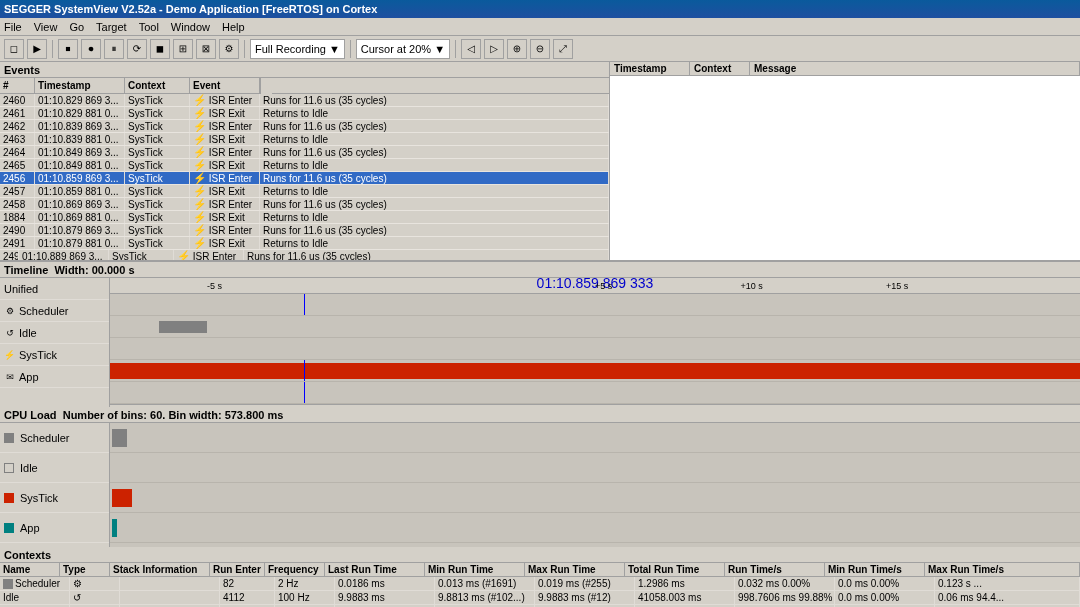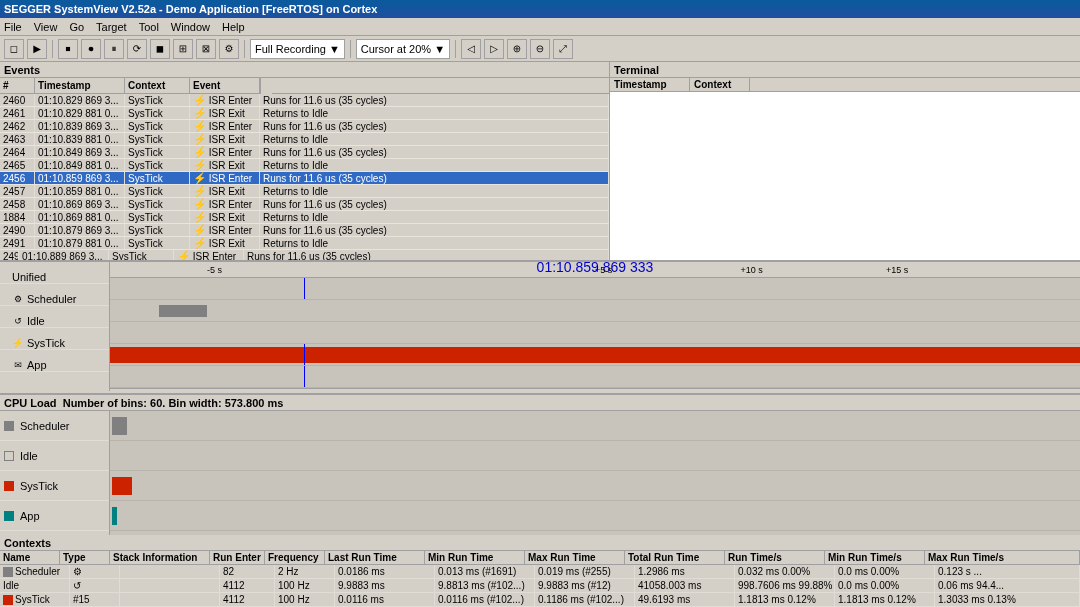--- a/index.html
+++ b/index.html
@@ -185,22 +185,22 @@
       height: calc(145px - 16px);
     }
     #timeline-labels {
       width: 110px;
       background: #d4d0c8;
       border-right: 1px solid #a0a0a0;
     }
     .timeline-label-row {
       height: 22px;
       display: flex;
-      align-items: flex-end;
-      padding: 0 12px;
+      align-items: center;
+      padding: 0 4px;
       border-bottom: 1px solid #e0dcd6;
       font-size: 10px;
       gap: 3px;
     }
     .tl-icon {
       width: 12px;
       height: 12px;
       display: flex;
       align-items: center;
       justify-content: center;
@@ -537,32 +537,34 @@
     <div class="td" style="width:70px">
       <span style="color:#cc0000; margin-right:2px;">⚡</span>ISR Enter
     </div>
     <div class="td" style="flex:1">Runs for 11.6 us (35 cycles)</div>
   </div>
           </div>
       </div>
     </div>
 
     <div id="terminal-panel">
-      <div class="terminal-header">
-        <span>Terminal</span>
-      </div>
       <div style="display:flex; background:#d4d0c8; border-bottom:1px solid #a0a0a0; height:14px;">
         <div class="terminal-th" style="width:80px; font-size:10px; display:flex; align-items:center;">Timestamp</div>
         <div class="terminal-th" style="width:60px; font-size:10px; display:flex; align-items:center;">Context</div>
+        <div class="terminal-th" style="flex:1; font-size:10px; display:flex; align-items:center;">Message</div>
       </div>
       <div style="flex:1; background:white;"></div>
     </div>
   </div>
 
   <div id="timeline-section">
+    <div id="timeline-header">
+      <span>Timeline &nbsp;</span>
+      <span>Width: 00.000 s</span>
+    </div>
     <div id="timeline-content">
 
       <div id="timeline-labels">
         <div class="timeline-label-row">
           <span>Unified</span>
         </div>
         <div class="timeline-label-row">
           <div class="tl-icon">⚙</div>
           <span>Scheduler</span>
         </div>

